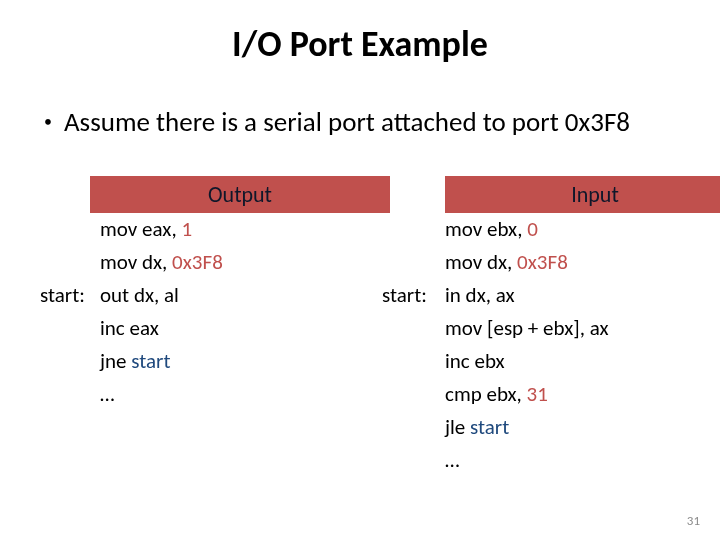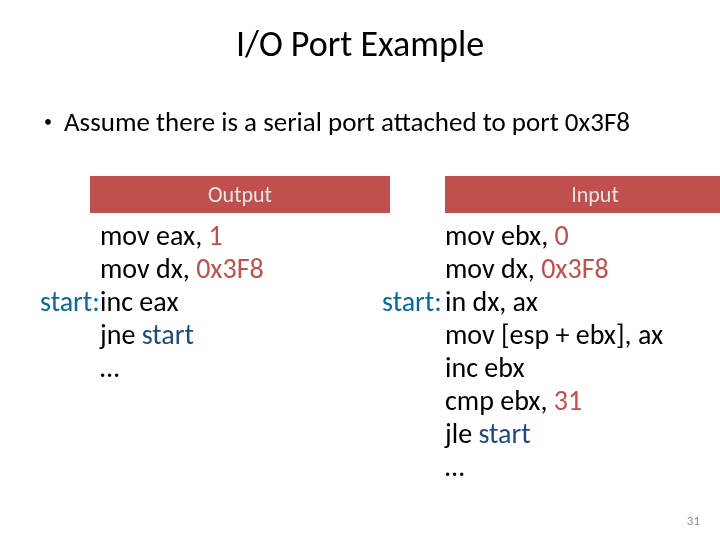--- a/index.html
+++ b/index.html
@@ -9,21 +9,21 @@
     background: #ffffff;
     font-family: Calibri, Arial, sans-serif;
     position: relative;
     overflow: hidden;
   }
   .slide-title {
     text-align: center;
     font-size: 36px;
     color: #000;
     padding-top: 22px;
-    font-weight: 400;
+    font-weight: 700;
   }
   .bullet-row {
     margin-top: 42px;
     padding-left: 44px;
     display: flex;
     align-items: flex-start;
   }
   .bullet-dot {
     font-size: 16px;
     color: #000;
@@ -41,45 +41,45 @@
     padding: 0 30px;
   }
   .col {
     flex: 0 0 50%;
     position: relative;
     padding-left: 70px;
   }
   .col-right { padding-left: 55px; }
   .block-header {
     background: #c0504d;
-    color: #e5e5e5;
+    color: #0f172a;
     text-align: center;
     font-size: 22px;
     padding: 5px 0;
     width: 300px;
     margin-left: -10px;
-    margin-bottom: 6px;
+    margin-bottom: 0;
   }
   .col-right .block-header {
     width: 300px;
     margin-left: 0;
   }
   .code-area {
-    font-size: 28px;
+    font-size: 21px;
     line-height: 33px;
   }
   .asm-line {
     white-space: nowrap;
   }
   .label-col {
     position: absolute;
     left: 10px;
     width: 58px;
     text-align: left;
-    color: #0369a1;
+    color: #000000;
   }
   .col-right .label-col { left: -8px; width: 60px; }
   .num { color: #c0504d; }
   .lbl-ref { color: #1f497d; text-align: center; }
   .page-num {
     position: absolute;
     bottom: 12px;
     right: 20px;
     font-size: 13px;
     color: #8a8a8a;
@@ -95,21 +95,21 @@
   <span class="bullet-text">Assume there is a serial port attached to port 0x3F8</span>
 </div>
 
 <div class="columns">
 
   <div class="col">
     <div class="block-header">Output</div>
     <div class="code-area">
       <div class="asm-line"><span>mov eax, </span><span class="num">1</span></div>
       <div class="asm-line"><span>mov dx, </span><span class="num">0x3F8</span></div>
-      <div class="asm-line"><span class="label-col">start:</span></div>
+      <div class="asm-line"><span class="label-col">start:</span><span>out dx, al</span></div>
       <div class="asm-line"><span>inc eax</span></div>
       <div class="asm-line"><span>jne </span><span class="lbl-ref">start</span></div>
       <div class="asm-line"><span>…</span></div>
     </div>
   </div>
 
   <div class="col col-right">
     <div class="block-header">Input</div>
     <div class="code-area">
       <div class="asm-line"><span>mov ebx, </span><span class="num">0</span></div>

